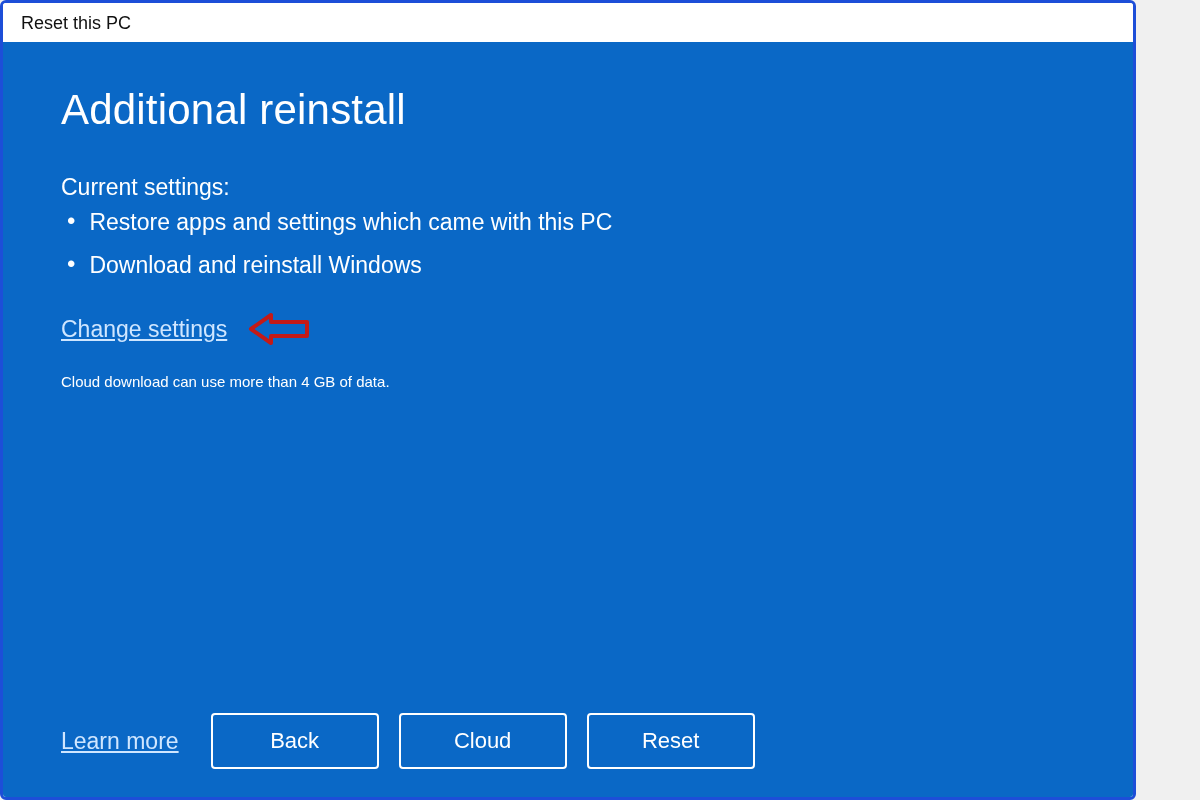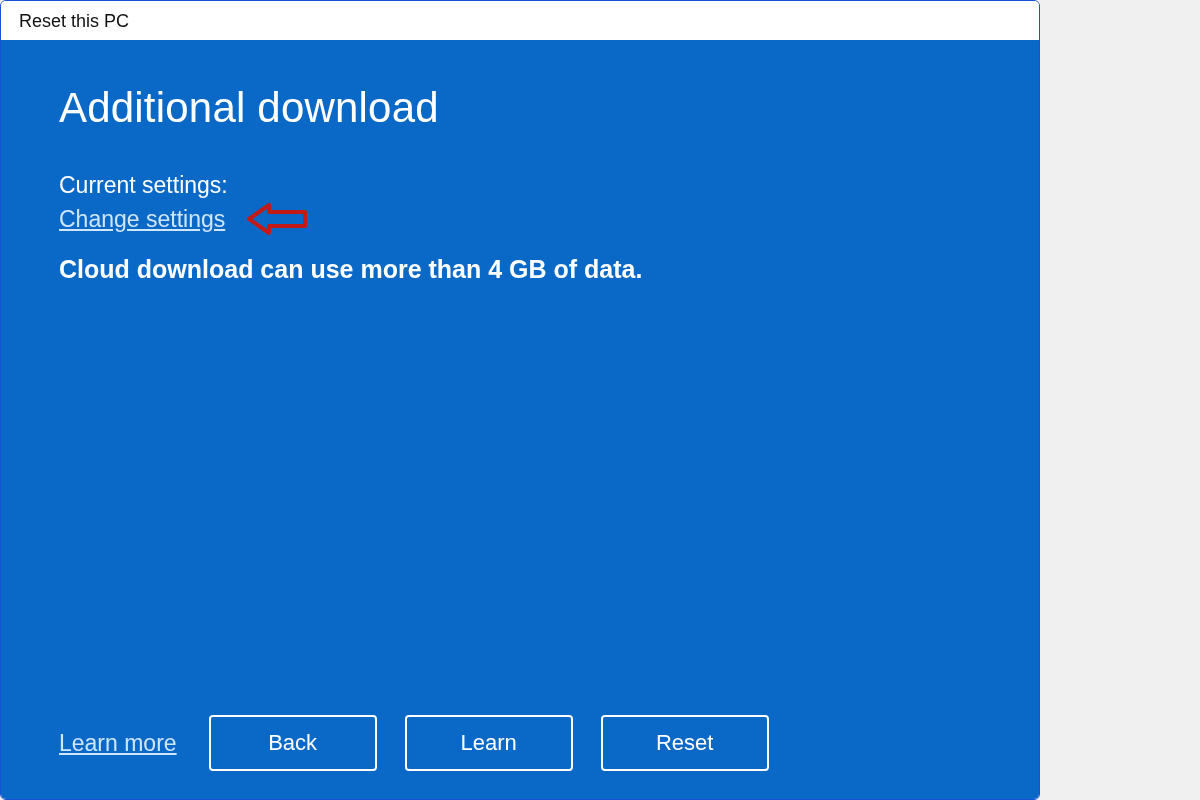--- a/index.html
+++ b/index.html
@@ -4,24 +4,24 @@
   <style>
     * { box-sizing: border-box; margin: 0; padding: 0; }
     body {
       font-family: "Segoe UI", -apple-system, sans-serif;
       background: #f0f0f0;
       width: 1200px;
       height: 800px;
       overflow: hidden;
     }
     .window {
-      width: 1040px;
+      width: 1136px;
       height: 800px;
       background: #fff;
-      border: 1px solid #1d4ed8;
+      border: 3px solid #1d4ed8;
       border-radius: 6px;
       display: flex;
       flex-direction: column;
       overflow: hidden;
     }
     .title-bar {
       background: #fff;
       padding: 10px 18px 8px 18px;
       font-size: 18px;
       color: #111;
@@ -72,38 +72,38 @@
     .link {
       font-size: 23px;
       color: #cfe6ff;
       text-decoration: underline;
       cursor: pointer;
     }
     .arrow-annotation {
       display: inline-flex;
     }
     .note {
-      font-size: 25px;
-      font-weight: 700;
-      margin-top: 2px;
+      font-size: 15px;
+      font-weight: 400;
+      margin-top: 10px;
     }
     .footer {
       margin-top: auto;
       display: flex;
       align-items: center;
     }
     .learn-more {
       font-size: 23px;
       color: #cfe6ff;
       text-decoration: underline;
       cursor: pointer;
     }
     .buttons {
       display: flex;
-      gap: 28px;
+      gap: 20px;
       padding-left: 32px;
     }
     .btn {
       min-width: 168px;
       height: 56px;
       background: transparent;
       border: 2px solid #fff;
       border-radius: 4px;
       color: #fff;
       font-size: 22px;
@@ -115,34 +115,42 @@
     }
   </style>
 </head>
 <body>
 
 <div class="window">
   <div class="title-bar">
     <span>Reset this PC</span>
   </div>
   <div class="content">
-    <h1 class="heading">Additional download</h1>
+    <h1 class="heading">Additional reinstall</h1>
     <div class="subheading">Current settings:</div>
+    <ul class="bullets">
+      <li>
+          <span>Restore apps and settings which came with this PC</span>
+        </li>
+      <li>
+          <span>Download and reinstall Windows</span>
+        </li>
+    </ul>
     <div class="link-row">
       <a class="link">Change settings</a>
       <span class="arrow-annotation">
         <svg width="68" height="40" viewBox="0 0 68 40">
           <path d="M 6 20 L 26 6 L 26 13 L 62 13 L 62 27 L 26 27 L 26 34 Z" fill="none" stroke-width="4" stroke-linejoin="round" stroke="#c41a17"></path>
         </svg>
       </span>
     </div>
     <div class="note">Cloud download can use more than 4 GB of data.</div>
 
     <div class="footer">
       <a class="learn-more">Learn more</a>
       <div class="buttons">
         <button class="btn">Back</button>
-        <button class="btn">Learn</button>
+        <button class="btn">Cloud</button>
         <button class="btn">Reset</button>
       </div>
     </div>
   </div>
 </div>
 
 </body></html>

